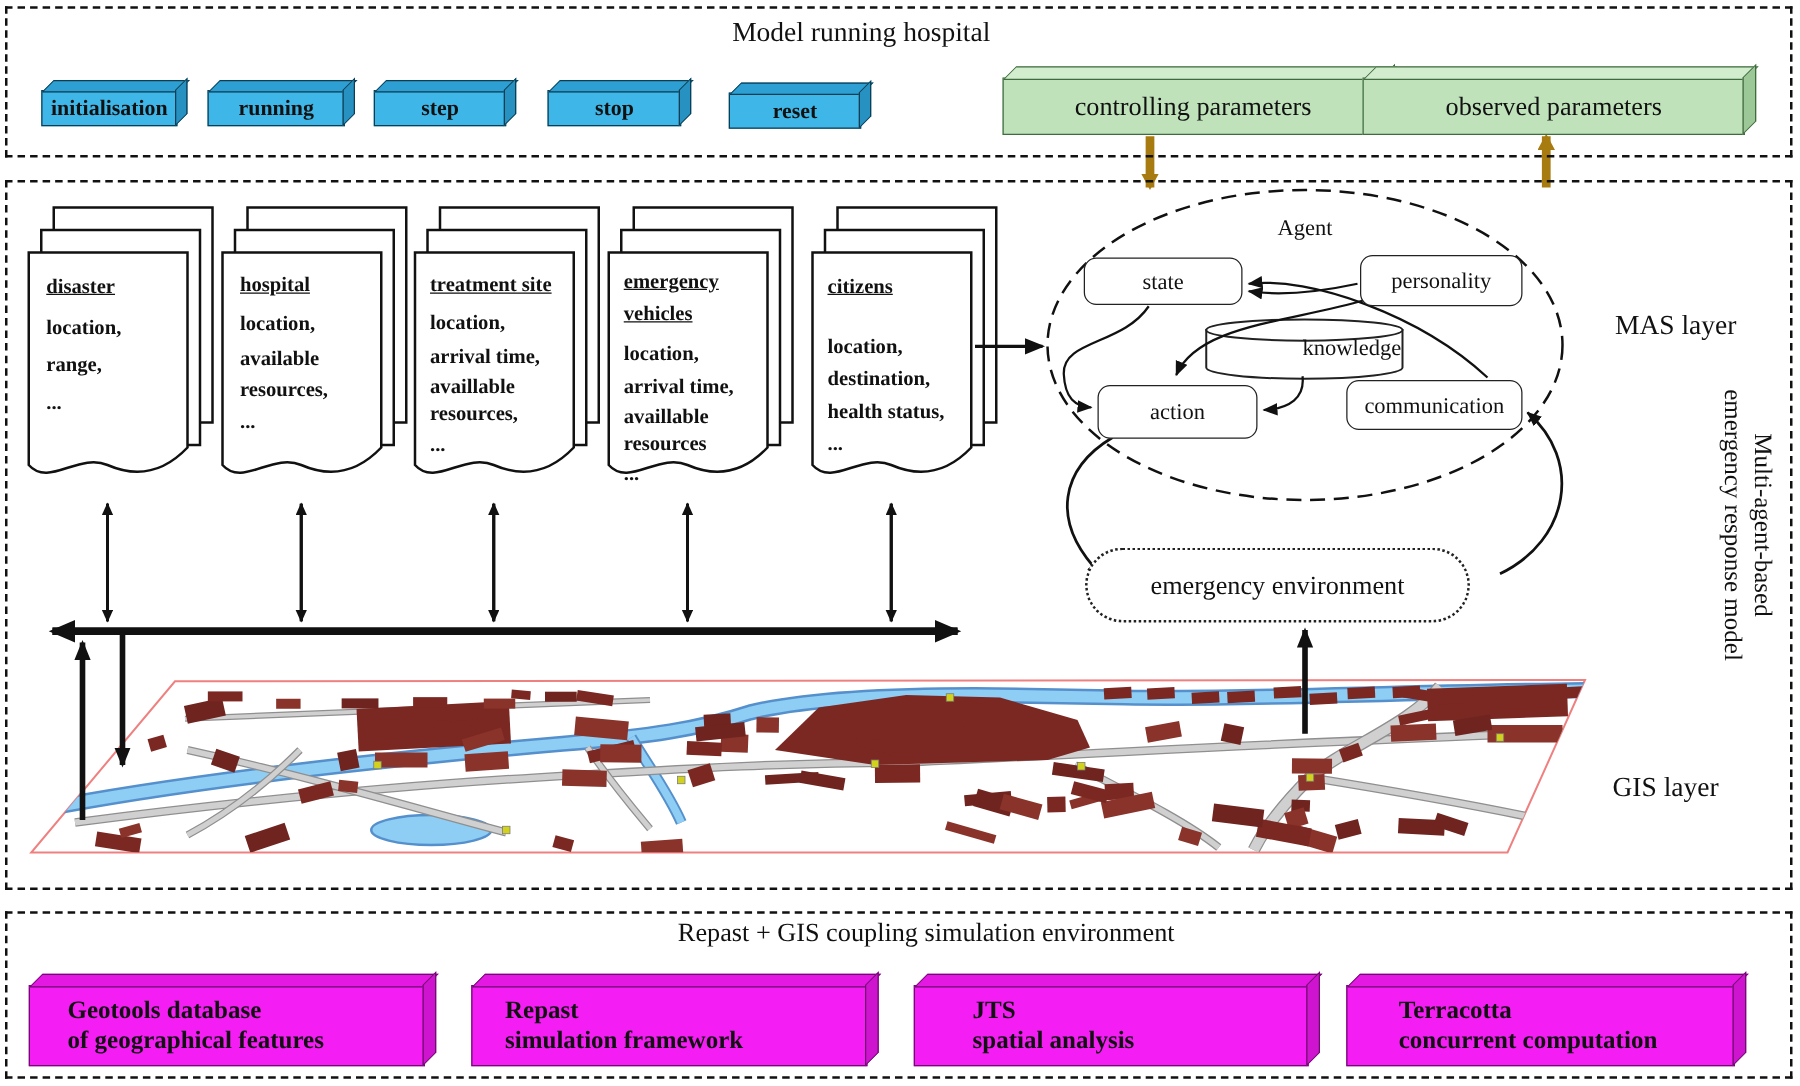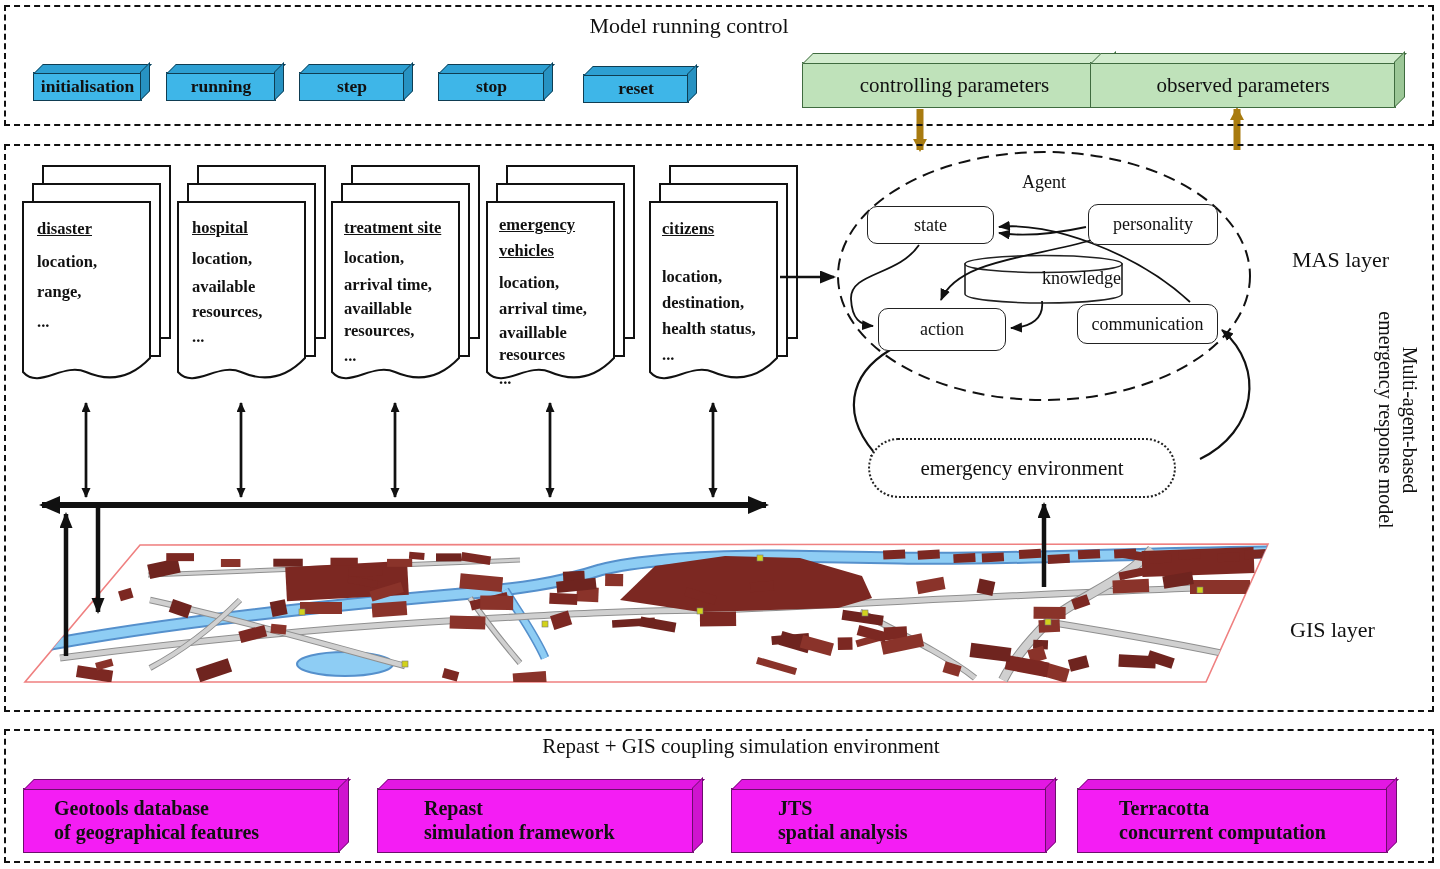--- a/index.html
+++ b/index.html
@@ -249,21 +249,21 @@
       <path d="M919,245 C898,276 850,272 851,299 C852,319 860,325 873,326" marker-end="url(#ah)"></path>
       <path d="M890,350 C850,374 838,416 881,460" marker-end="url(#ah)" stroke-width="2.2"></path>
       <path d="M1200,459 C1256,432 1266,368 1222,330" marker-end="url(#ah)" stroke-width="2.2"></path>
     </g>
   </svg>
 
   <div class="sec" style="left:4px;top:5px;width:1426px;height:117px;"></div>
   <div class="sec" style="left:4px;top:144px;width:1426px;height:564px;"></div>
   <div class="sec" style="left:4px;top:729px;width:1426px;height:130px;"></div>
 
-  <div class="title" style="left:489px;top:13px;width:400px;">Model running control</div>
+  <div class="title" style="left:489px;top:13px;width:400px;">Model running hospital</div>
 
   <div class="b3d blue" style="left:33px;top:72px;width:109px;height:29px;">
     <span>initialisation</span>
   </div>
   <div class="b3d blue" style="left:166px;top:72px;width:110px;height:29px;">
     <span>running</span>
   </div>
   <div class="b3d blue" style="left:299px;top:72px;width:106px;height:29px;">
     <span>step</span>
   </div>
@@ -355,21 +355,21 @@
   </div>
 
   <div class="title" style="left:441px;top:734px;width:600px;font-size:21px;">Repast + GIS coupling simulation environment</div>
 
   <div class="b3d mag" style="left:23px;top:788px;width:317px;height:65px;padding-left:30px;">
     <div>
       <div>Geotools database</div>
       <div>of geographical features</div>
     </div>
   </div>
-  <div class="b3d mag" style="left:377px;top:788px;width:317px;height:65px;padding-left:46px;">
+  <div class="b3d mag" style="left:377px;top:788px;width:317px;height:65px;padding-left:26px;">
     <div>
       <div>Repast</div>
       <div>simulation framework</div>
     </div>
   </div>
   <div class="b3d mag" style="left:731px;top:788px;width:316px;height:65px;padding-left:46px;">
     <div>
       <div>JTS</div>
       <div>spatial analysis</div>
     </div>

